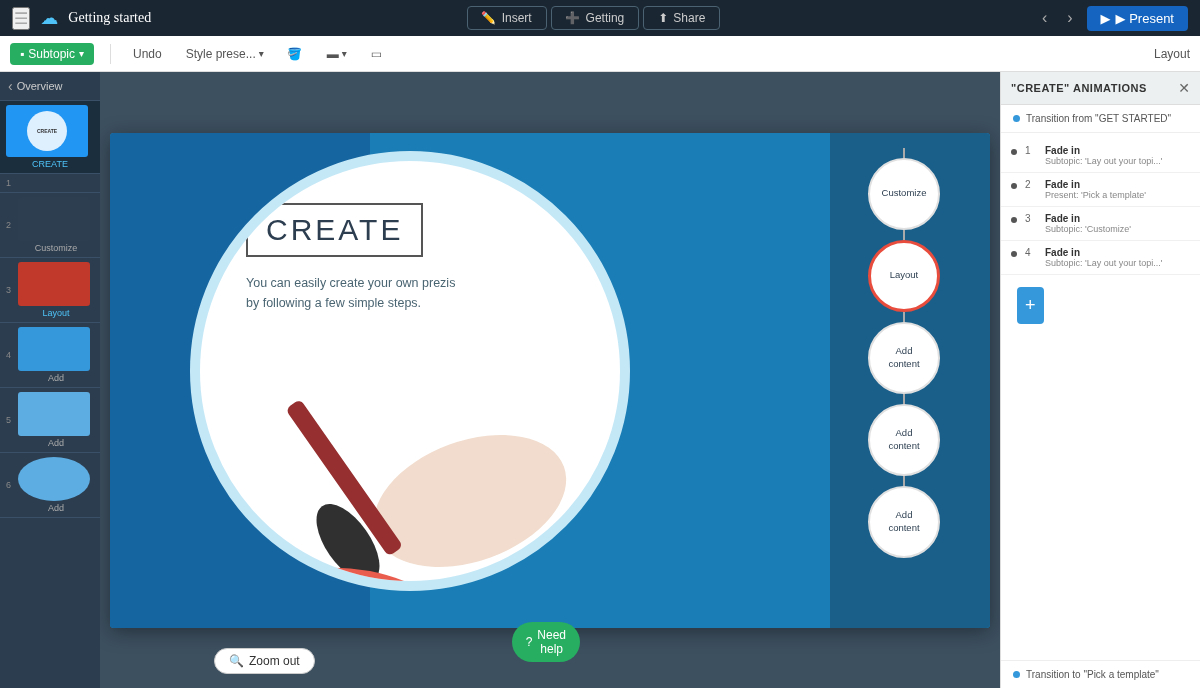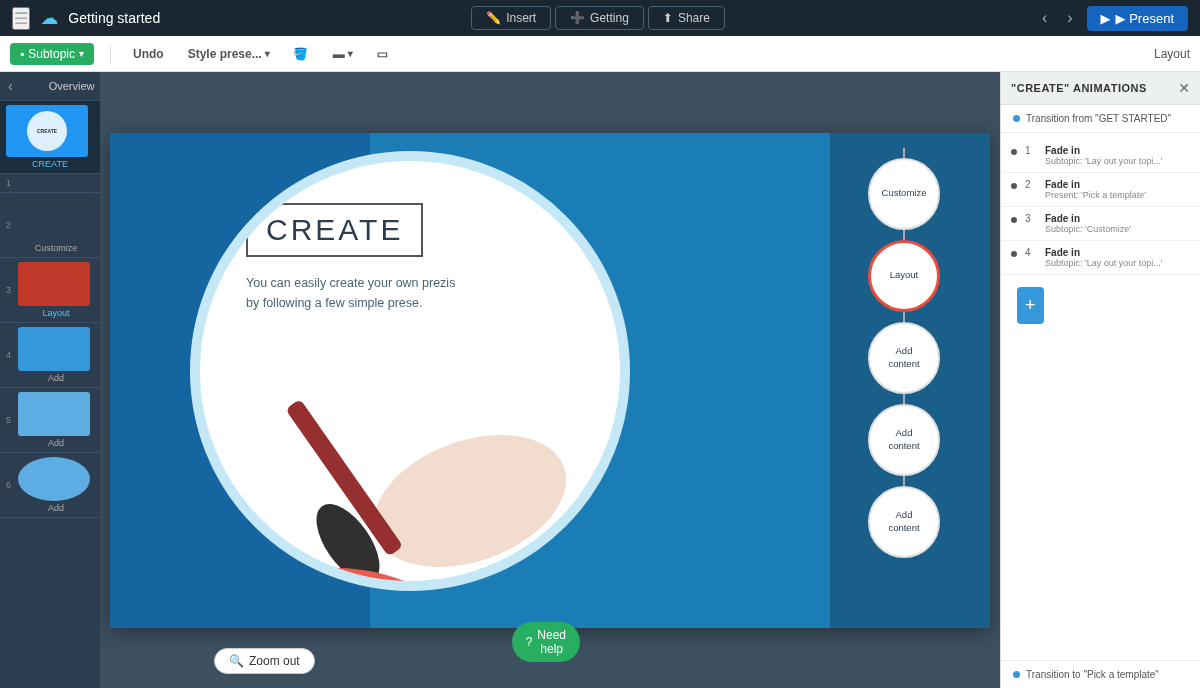--- a/index.html
+++ b/index.html
@@ -11,21 +11,21 @@
       background: #1a2632;
       display: flex;
       align-items: center;
       justify-content: space-between;
       padding: 0 12px;
       flex-shrink: 0;
     }
     .top-bar-left { display: flex; align-items: center; gap: 10px; }
     .top-bar-left .hamburger { color: #aaa; font-size: 16px; cursor: pointer; }
     .top-bar-left .cloud-icon { color: #4fc3f7; font-size: 18px; }
-    .top-bar-title { color: #fff; font-size: 14px; font-weight: 500; }
+    .top-bar-title { color: #fff; font-size: 14px; font-weight: 500; font-family: Liberation Serif, serif; }
     .top-bar-center { display: flex; gap: 4px; }
     .top-btn {
       background: transparent;
       border: 1px solid #4a6272;
       border-radius: 4px;
       color: #ccc;
       font-size: 12px;
       padding: 4px 14px;
       cursor: pointer;
       display: flex;
@@ -82,21 +82,20 @@
       background: transparent;
       border: none;
       color: #555;
       font-size: 12px;
       cursor: pointer;
       padding: 3px 6px;
       border-radius: 3px;
       display: flex;
       align-items: center;
       gap: 3px;
-      font-weight: bold;
     }
     .toolbar-right { margin-left: auto; color: #555; font-size: 12px; }
 
     
     .main-area {
       display: flex;
       flex: 1;
       overflow: hidden;
     }
 
@@ -116,21 +115,21 @@
       gap: 4px;
       border-bottom: 1px solid #3a5068;
     }
     .sidebar-header-btn {
       background: transparent;
       border: none;
       color: #aaa;
       font-size: 14px;
       cursor: pointer;
     }
-    .sidebar-header-label { color: #ccc; font-size: 11px; margin-left: 32px; }
+    .sidebar-header-label { color: #ccc; font-size: 11px; }
     .slide-item {
       padding: 4px 6px;
       cursor: pointer;
       border-bottom: 1px solid #3a5068;
       position: relative;
     }
     .slide-item.active { background: #1a2e3e; }
     .slide-thumb {
       width: 82px;
       height: 52px;
@@ -425,21 +424,21 @@
       <div style="position:absolute;inset:0;background:#1a7db5;"></div>
       <div style="position:absolute;left:0;top:0;bottom:0;width:260px;background:#1565a0;"></div>
       <div style="position:absolute;right:0;top:0;bottom:0;width:160px;background:#1a5f8a;"></div>
 
       <div style="position:absolute;left:80px;top:18px;width:440px;height:440px;border-radius:50%;background:#fff;border:10px solid #c5e8f7;overflow:hidden;">
 
         <div style="padding:42px 20px 20px 46px;position:relative;z-index:2;">
           <div style="border:2px solid #555;padding:8px 18px;margin-bottom:16px;display:inline-block;">
             <span style="font-size:30px;font-weight:300;color:#2c3e50;letter-spacing:3px;">CREATE</span>
           </div>
-          <div style="font-size:12.5px;color:#4a6572;line-height:1.6;max-width:210px;">You can easily create your own prezis by following a few simple prese.</div>
+          <div style="font-size:12.5px;color:#4a6572;line-height:1.6;max-width:210px;">You can easily create your own prezis by following a few simple steps.</div>
         </div>
 
         <svg style="position:absolute;bottom:-30px;left:30px;width:380px;height:340px;opacity:0.9;" viewBox="0 0 380 340" xmlns="http://www.w3.org/2000/svg">
 
           <ellipse cx="240" cy="230" rx="100" ry="60" fill="#f0d9c8" transform="rotate(-20,240,230)"></ellipse>
 
           <rect x="100" y="80" width="18" height="180" rx="6" fill="#8B1A1A" transform="rotate(-35,170,180)"></rect>
 
           <rect x="96" y="230" width="26" height="22" rx="2" fill="#b8860b" transform="rotate(-35,170,240)"></rect>
 

